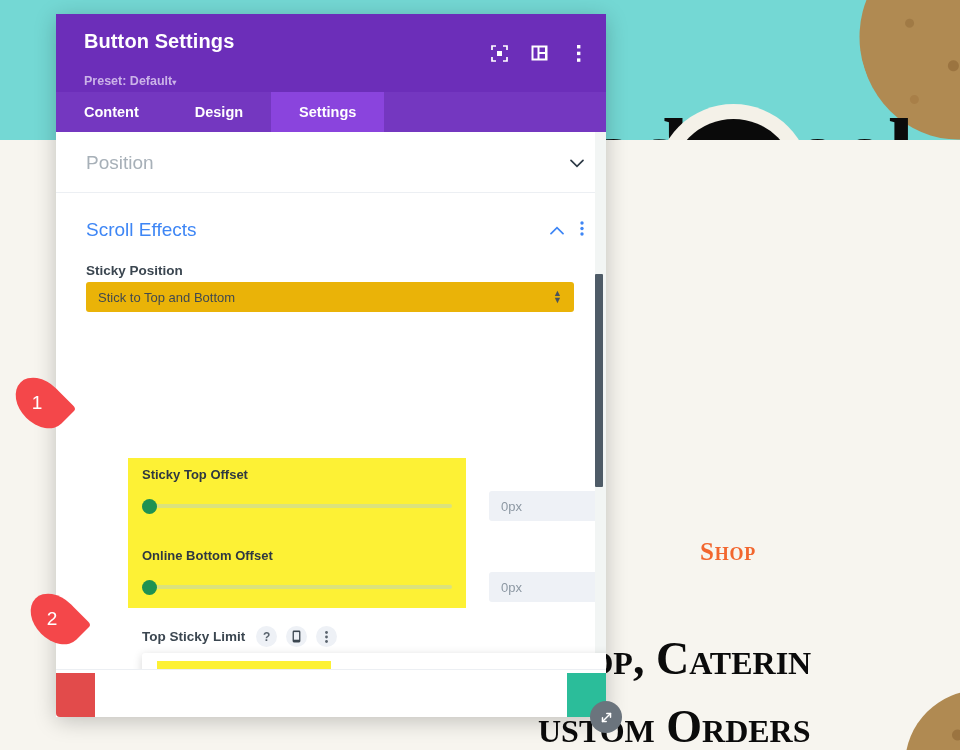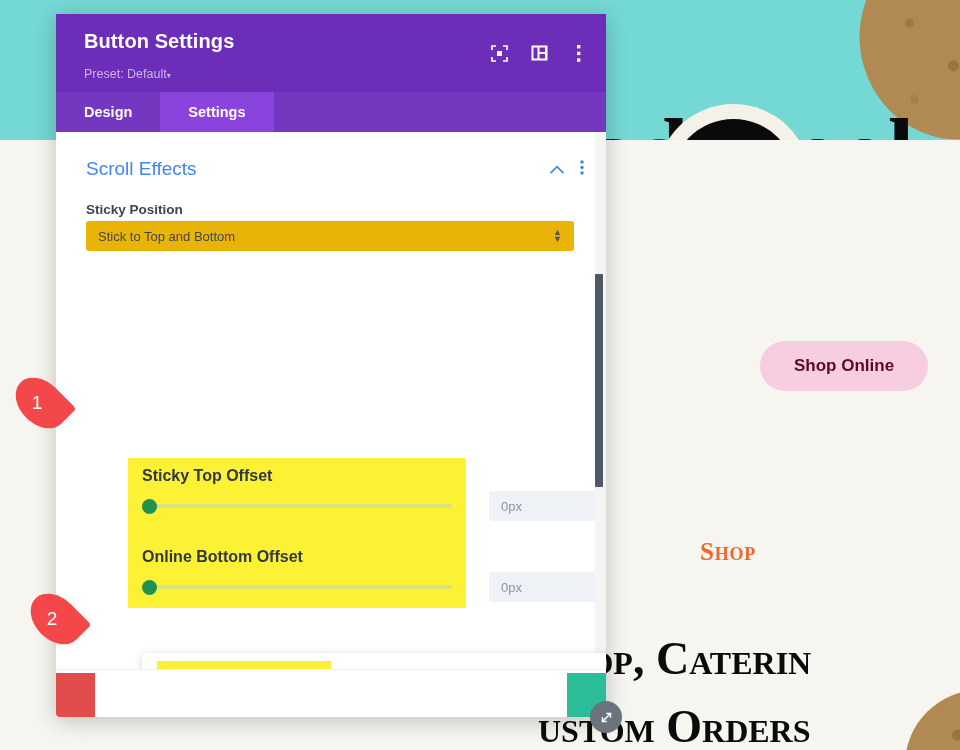--- a/index.html
+++ b/index.html
@@ -185,22 +185,22 @@
   }
   .modal-title {
     color: #fff;
     font-size: 20px;
     font-weight: 700;
     letter-spacing: .1px;
   }
   .modal-preset {
     color: #cbb3e8;
     font-size: 12.5px;
-    font-weight: 400;
-    margin-top: 14px;
+    font-weight: 700;
+    margin-top: 21px;
   }
   .modal-preset .caret { font-size: 8px; }
 
   .header-icons {
     position: absolute;
     right: 18px; top: 30px;
     display: flex;
     align-items: center;
     gap: 22px;
   }
@@ -292,21 +292,21 @@
   .hl-block {
     position: absolute;
     left: 72px; top: 326px;
     width: 338px; height: 150px;
     background: #fdf135;
   }
 
   .offset-row { position: absolute; left: 86px; }
 
   .offset-label {
-    font-size: 16px;
+    font-size: 13px;
     color: #2f3841;
     font-weight: 700;
   }
 
   .slider-track {
     position: absolute;
     height: 4px;
     background: #dbe27c;
     border-radius: 2px;
   }
@@ -465,21 +465,20 @@
       <div class="order-badge-inner">
         <span>ORDER</span>
       </div>
     </div>
 
     <div class="hero-sub1">ROR SIT</div>
     <div class="hero-sub2">NTIUM,</div>
 
     <div class="cream-wedge"></div>
 
-    <button class="shop-online-btn">Shop Online</button>
 
     <div class="shop-eyebrow">Shop</div>
     <div class="headline-a">Shop, Caterin</div>
     <div class="headline-b">ustom Orders</div>
   </div>
 
   <div class="modal">
 
     <div class="modal-header">
       <div class="modal-title">Button Settings</div>
@@ -506,26 +505,37 @@
           <svg width="4" height="17" viewBox="0 0 4 17">
             <rect x="0" y="0" width="3.4" height="3.4" fill="#fff"></rect>
             <rect x="0" y="6.7" width="3.4" height="3.4" fill="#fff"></rect>
             <rect x="0" y="13.4" width="3.4" height="3.4" fill="#fff"></rect>
           </svg>
         </div>
       </div>
     </div>
 
     <div class="tabbar">
+      <button class="tab">Content</button>
       <button class="tab">Design</button>
       <button class="tab active">Settings</button>
     </div>
 
     <div class="modal-body">
 
+      <div class="section-head">
+        <div class="title">Position</div>
+        <div class="tools">
+          <span>
+            <svg class="chev" viewBox="0 0 14 9">
+                <path d="M1 1.3L7 7.3L13 1.3" stroke="#2d3a46" stroke-width="1.7" fill="none" stroke-linecap="round"></path>
+              </svg>
+          </span>
+        </div>
+      </div>
 
       <div class="section-head open scroll-head">
         <div class="title">Scroll Effects</div>
         <div class="tools">
           <span>
             <svg class="chev" viewBox="0 0 14 9">
                 <path d="M1 7.7L7 1.7L13 7.7" stroke="#3e86f5" stroke-width="1.7" fill="none" stroke-linecap="round"></path>
               </svg>
           </span>
           <span>
@@ -555,20 +565,37 @@
       <div class="slider-knob" style="left:86px; top:367px;"></div>
       <input class="num-input" style="left: 433px; top: 359px;" value="" placeholder="0px">
 
       <div class="offset-row" style="top:416px;">
         <div class="offset-label">Online Bottom Offset</div>
       </div>
       <div class="slider-track" style="left:88px; top:453px; width:308px;"></div>
       <div class="slider-knob" style="left:86px; top:448px;"></div>
       <input class="num-input" style="left: 433px; top: 440px;" value="" placeholder="0px">
 
+      <div class="tsl-row">
+        <span class="tsl-label">Top Sticky Limit</span>
+        <span class="round-icon">?</span>
+        <span class="round-icon">
+          <svg width="9" height="13" viewBox="0 0 9 13">
+            <rect x="0.6" y="0.6" width="7.8" height="11.8" rx="1.3" fill="#3b4650"></rect>
+            <rect x="1.9" y="2.1" width="5.2" height="7.6" fill="#eef1f6"></rect>
+          </svg>
+        </span>
+        <span class="round-icon">
+          <svg width="3" height="12" viewBox="0 0 3 12">
+            <circle cx="1.5" cy="1.5" r="1.4" fill="#5a646e"></circle>
+            <circle cx="1.5" cy="6" r="1.4" fill="#5a646e"></circle>
+            <circle cx="1.5" cy="10.5" r="1.4" fill="#5a646e"></circle>
+          </svg>
+        </span>
+      </div>
 
       <div class="dropdown">
         <div class="dd-hl"></div>
 
         <div class="dd-item">
           
           
         </div>
 
       </div>

